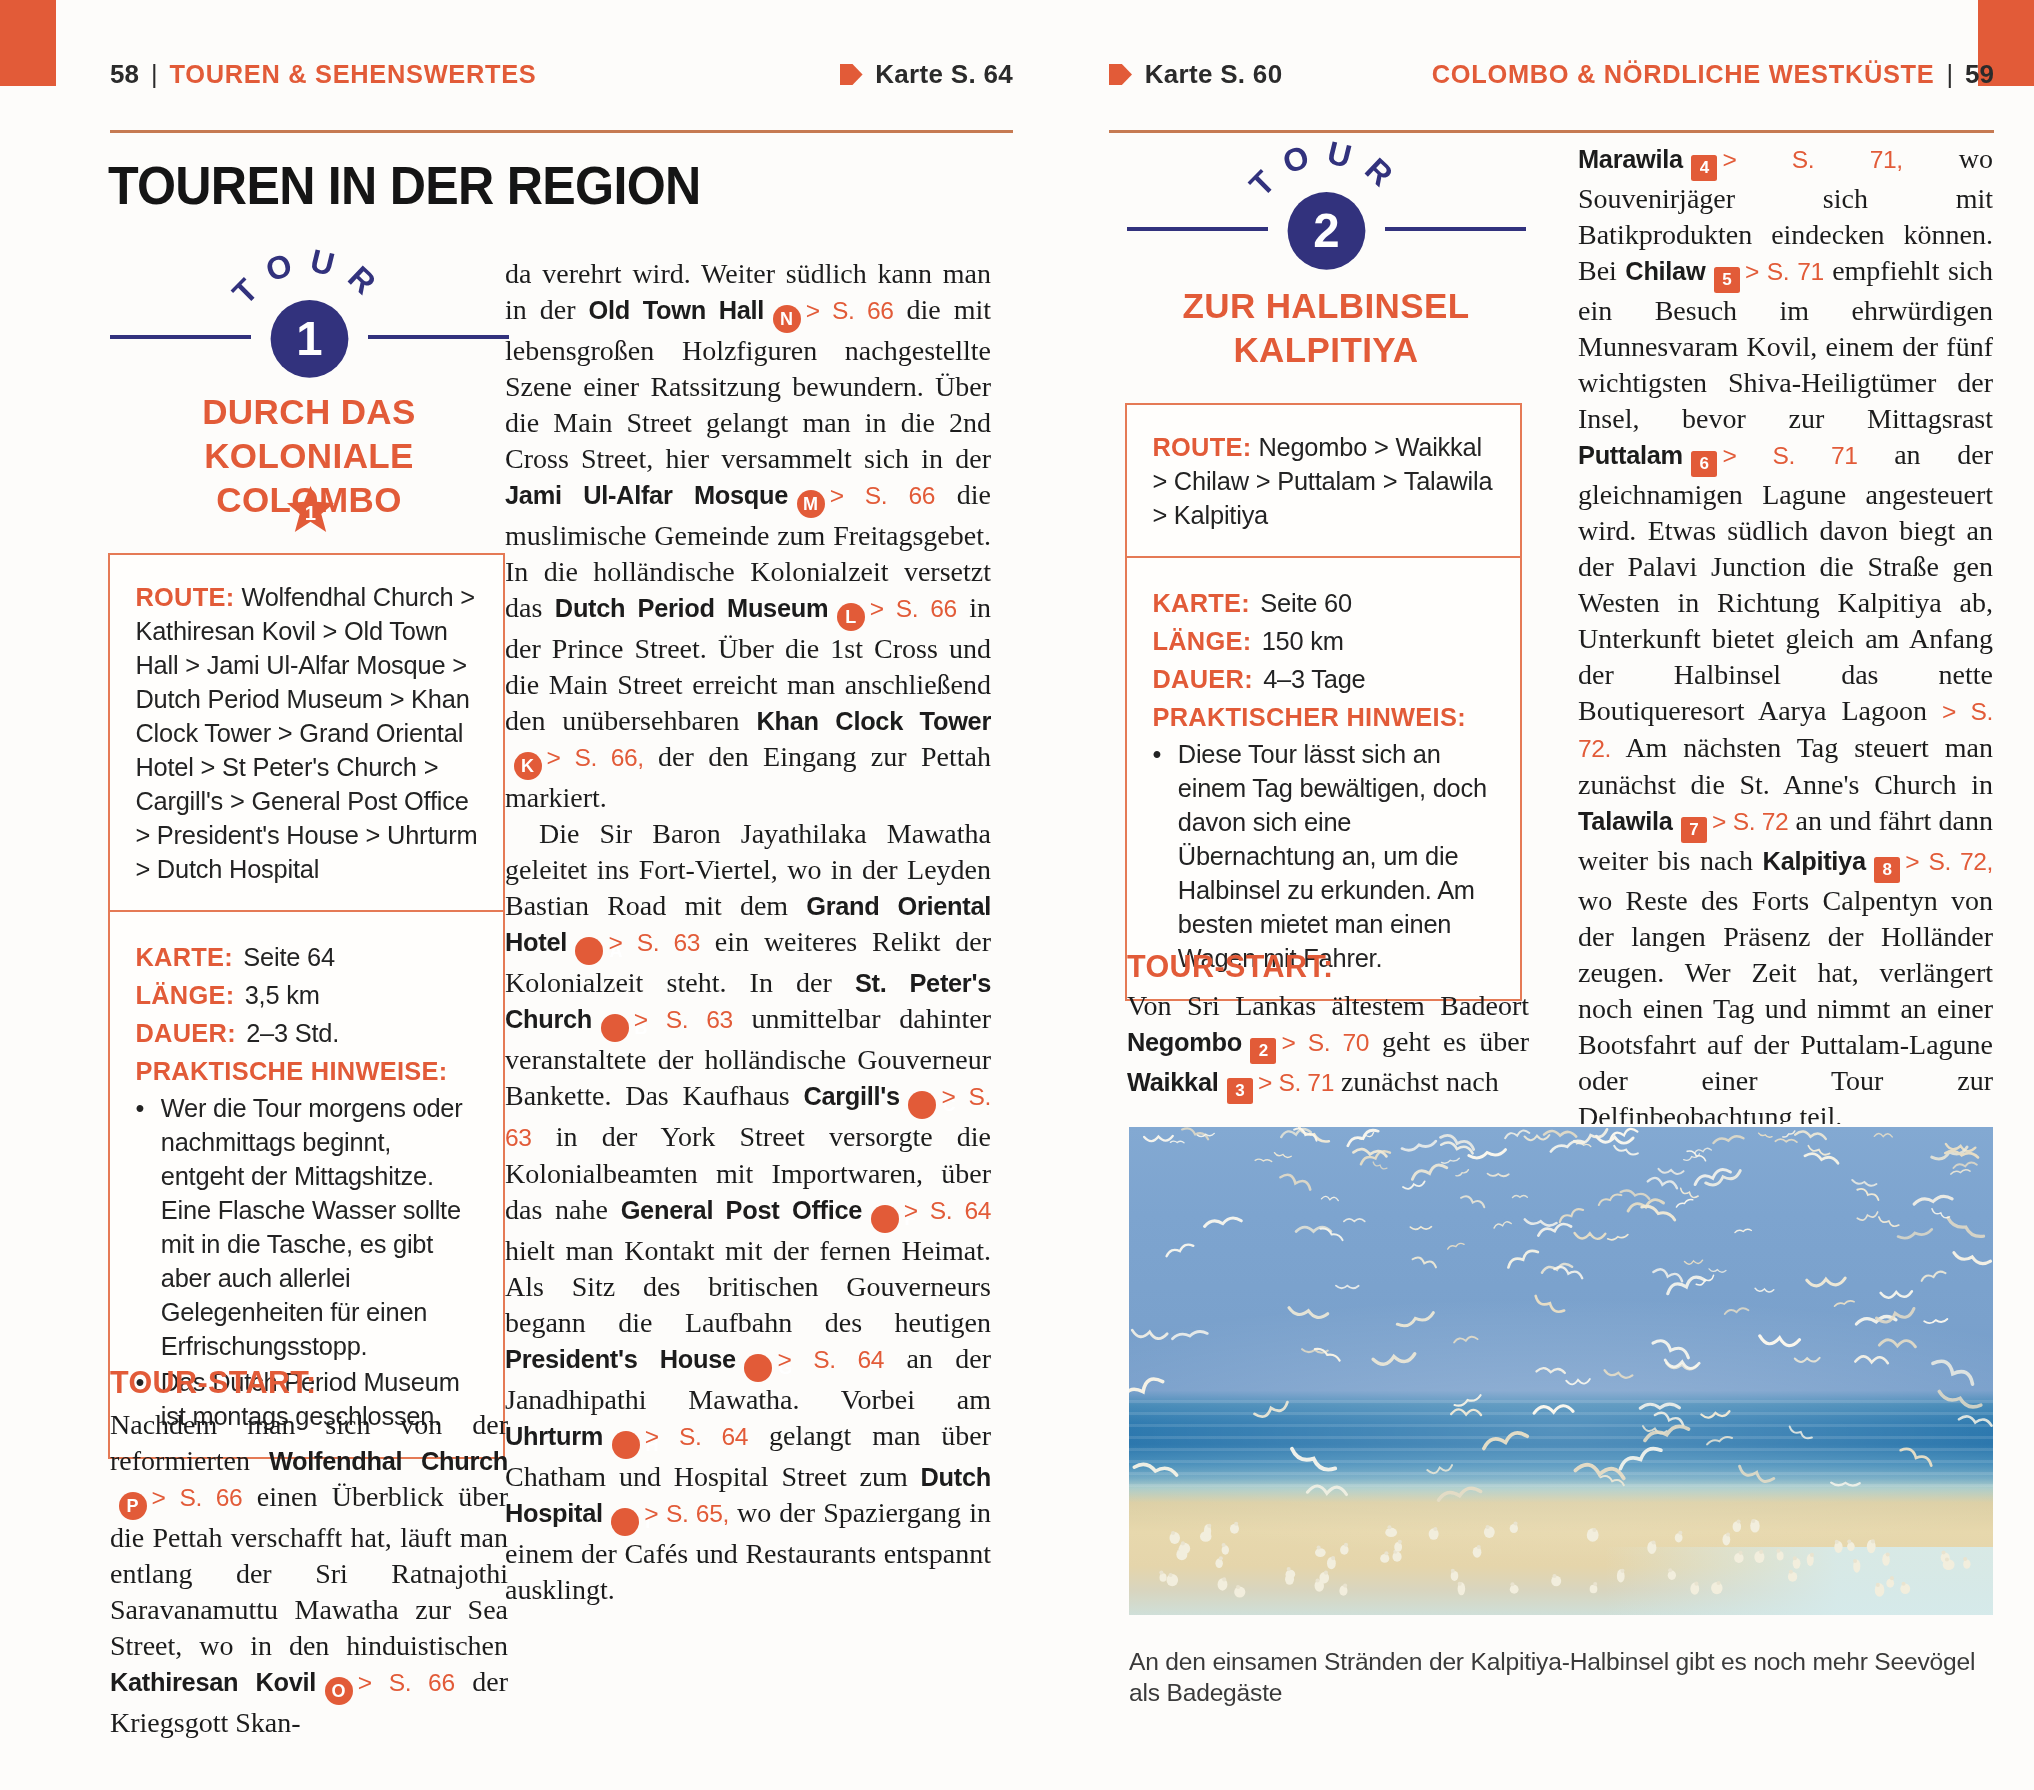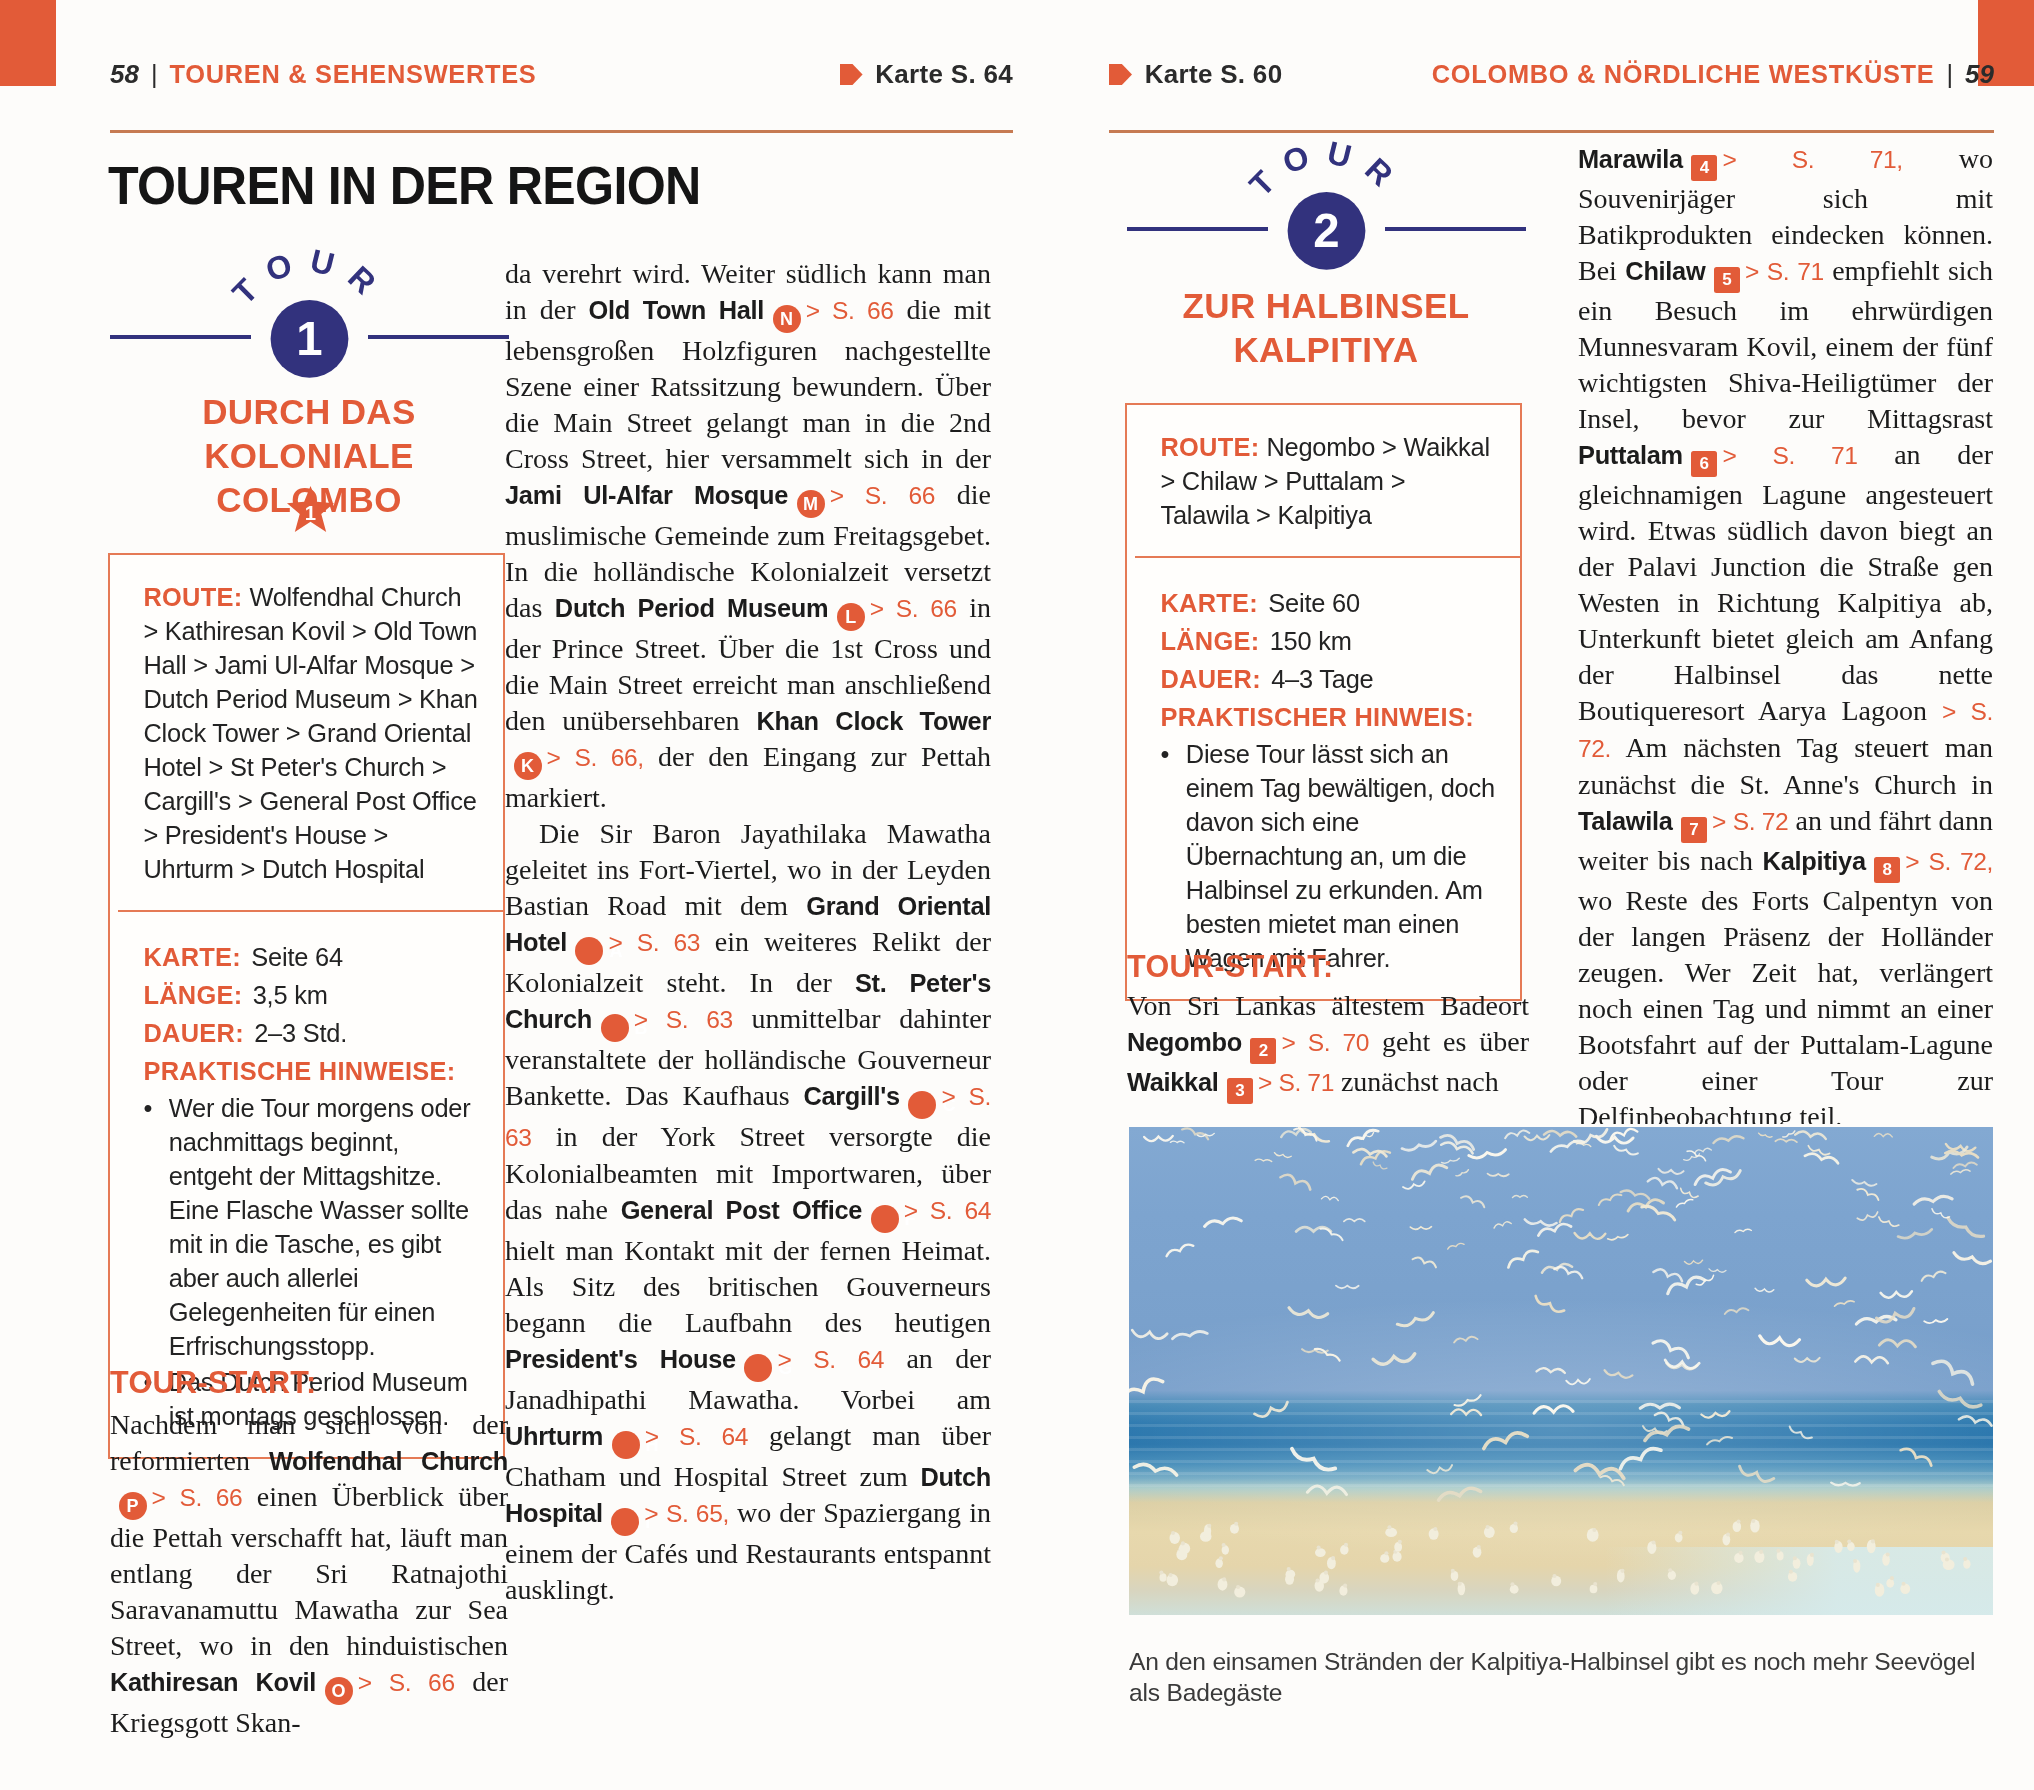--- a/index.html
+++ b/index.html
@@ -15,21 +15,21 @@
   .tab-right{left:1978px;}
   .page{position:absolute;top:0;width:1017px;height:1790px;overflow:hidden;}
   .page.left{left:0;}
   .page.right{left:1017px;}
 
   
   .pagehead{position:absolute;top:59px;display:flex;justify-content:space-between;align-items:center;}
   .page.left .pagehead{left:110px;width:903px;}
   .page.right .pagehead{left:92px;width:885px;gap:16px;}
   .pagehead .grp{display:flex;align-items:center;}
-  .pnum{font-weight:700;font-size:26px;color:#2b2b2b;letter-spacing:0;font-style:italic;}
+  .pnum{font-weight:700;font-size:26px;color:#2b2b2b;letter-spacing:0;}
   .pipe{color:#2b2b2b;font-weight:400;font-size:25.4px;margin:0 12px;}
   .sect{font-weight:700;font-size:25.4px;color:var(--accent);letter-spacing:0.7px;}
   .mref{font-weight:700;font-size:26px;color:#2b2b2b;letter-spacing:0.3px;}
   .map-arrow{display:inline-block;width:23px;height:21px;background:var(--accent);
     clip-path:polygon(0 0,56% 0,100% 50%,56% 100%,0 100%);margin-right:12.7px;}
   .rule{position:absolute;top:130px;height:2.5px;background:var(--rule);}
   .page.left .rule{left:110px;width:903px;}
   .page.right .rule{left:92px;width:885px;}
 
   .pgtitle{position:absolute;left:108px;top:154px;margin:0;font-weight:700;font-size:54px;
@@ -52,21 +52,21 @@
   .tt1{top:390px;}
   .tt2{top:284px;}
 
   .star{position:absolute;left:286px;top:486px;width:49px;height:49px;}
   .star-shape{display:block;width:49px;height:49px;background:var(--accent);
     clip-path:polygon(50% 0%,63% 32%,98% 35%,72% 57%,82% 94%,50% 73%,18% 94%,28% 57%,2% 35%,37% 32%);}
   .star-num{position:absolute;inset:0;display:flex;align-items:center;justify-content:center;
     padding-top:6.8px;color:#fff;font-weight:700;font-size:20.3px;}
 
   
-  .infobox{position:absolute;left:108px;width:397px;border:2.5px solid var(--accent-border);background:#fffefc;padding-left:8px;}
+  .infobox{position:absolute;left:108px;width:397px;border:2.5px solid var(--accent-border);background:#fffefc;}
   .ib1{top:553px;}
   .ib2{top:403px;}
   .boxsec{padding:25.4px 22px 24px 25.4px;font-size:25.4px;line-height:34px;color:#232323;letter-spacing:-0.2px;}
   .routesec{border-bottom:2.5px solid var(--accent-border);}
   .boxlabel{color:var(--accent);font-weight:700;letter-spacing:0.3px;}
   .fact{line-height:38px;}
   .fact .boxlabel{margin-right:10.2px;}
   .factval{color:#232323;}
   .hintslabel{line-height:38px;}
   .bullet{display:flex;margin-top:1.7px;}

